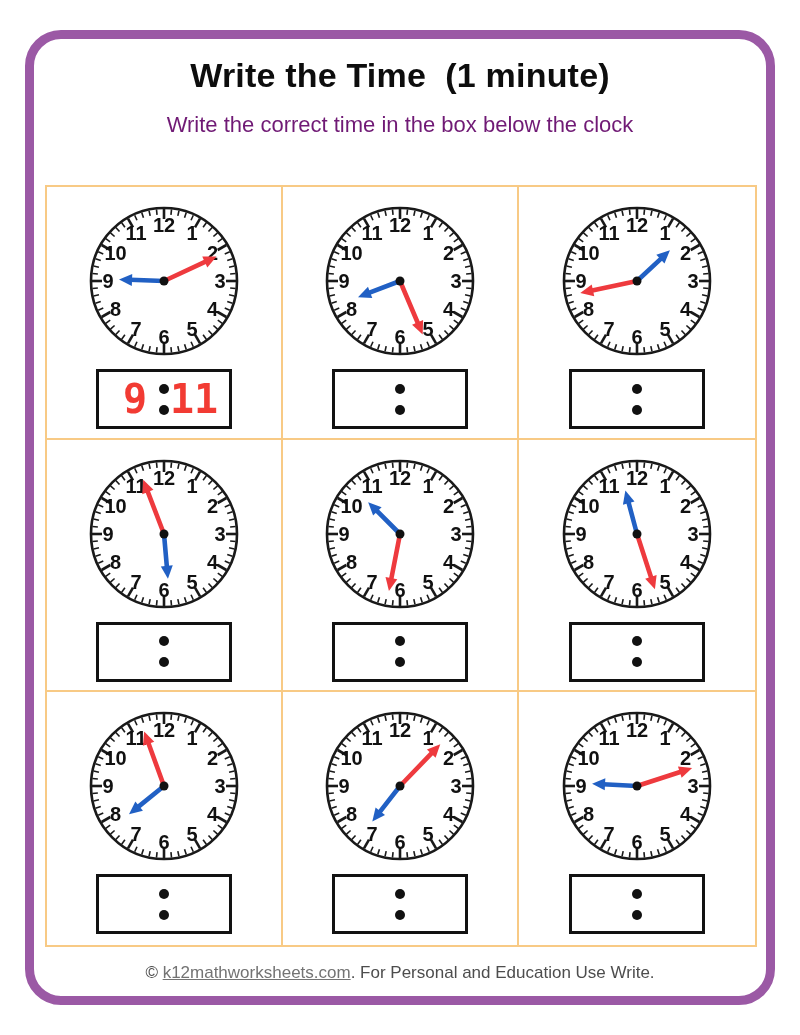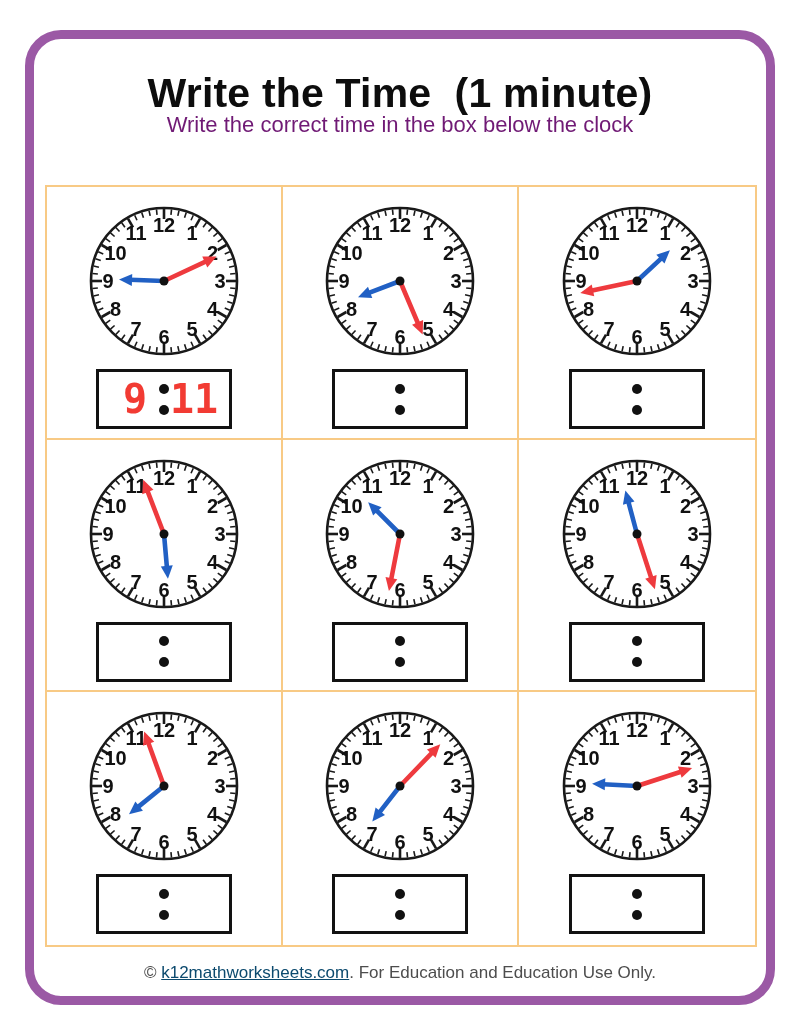--- a/index.html
+++ b/index.html
@@ -5,22 +5,22 @@
   html,body{margin:0;padding:0;}
   body{
     width:800px;height:1035px;background:#ffffff;position:relative;
     font-family:"Liberation Sans",sans-serif;overflow:hidden;
   }
   .frame{
     position:absolute;left:25px;top:30px;width:732px;height:957px;
     border:9px solid #9b59a5;border-radius:36px;background:transparent;
   }
   .title{
-    position:absolute;top:70px;left:0;width:800px;margin:0;
-    text-align:center;font-size:41px;font-weight:800;color:#0d0d0d;
+    position:absolute;top:56px;left:0;width:800px;margin:0;
+    text-align:center;font-size:34px;font-weight:800;color:#0d0d0d;
     white-space:pre;letter-spacing:.2px;
   }
   .subtitle{
     position:absolute;top:112px;left:0;width:800px;margin:0;
     text-align:center;font-size:22px;font-weight:400;color:#701a75;
   }
   .grid{
     position:absolute;left:45px;top:185px;width:708px;height:758px;
     border:2px solid #f8ca85;background:#fff;
     display:grid;grid-template-columns:repeat(3,1fr);grid-template-rows:repeat(3,1fr);
@@ -40,21 +40,21 @@
   .ans{
     font-family:"DejaVu Sans Mono",monospace;font-size:40px;font-weight:bold;
     color:#f23b33;width:46px;text-align:center;line-height:1;
   }
   .colon{display:flex;flex-direction:column;justify-content:center;gap:11px;margin:0 1px;}
   .colon i{width:10px;height:10px;background:#111;border-radius:50%;display:block;}
   .footer{
     position:absolute;top:963px;left:0;width:800px;margin:0;
     text-align:center;font-size:17px;color:#4d4d4d;
   }
-  .footer a{color:#0c4a6e;text-decoration:underline;cursor:pointer;}
+  .footer a{color:#737373;text-decoration:underline;cursor:pointer;}
 </style>
 </head>
 <body>
 
 <div class="page">
   <div class="frame"></div>
 
   <h1 class="title">Write the Time  (1 minute)</h1>
   <p class="subtitle">Write the correct time in the box below the clock</p>
 
@@ -908,14 +908,14 @@
       <span class="ans hour"></span>
       <span class="colon">
             <i></i>
             <i></i>
           </span>
       <span class="ans minute"></span>
     </div>
   </div>
 </div>
 
-  <p class="footer"><span>© </span><a>k12mathworksheets.com</a><span>. For Education and Education Use Only.</span></p>
+  <p class="footer"><span>© </span><a>k12mathworksheets.com</a><span>. For Personal and Education Use Write.</span></p>
 </div>
 
 </body></html>

